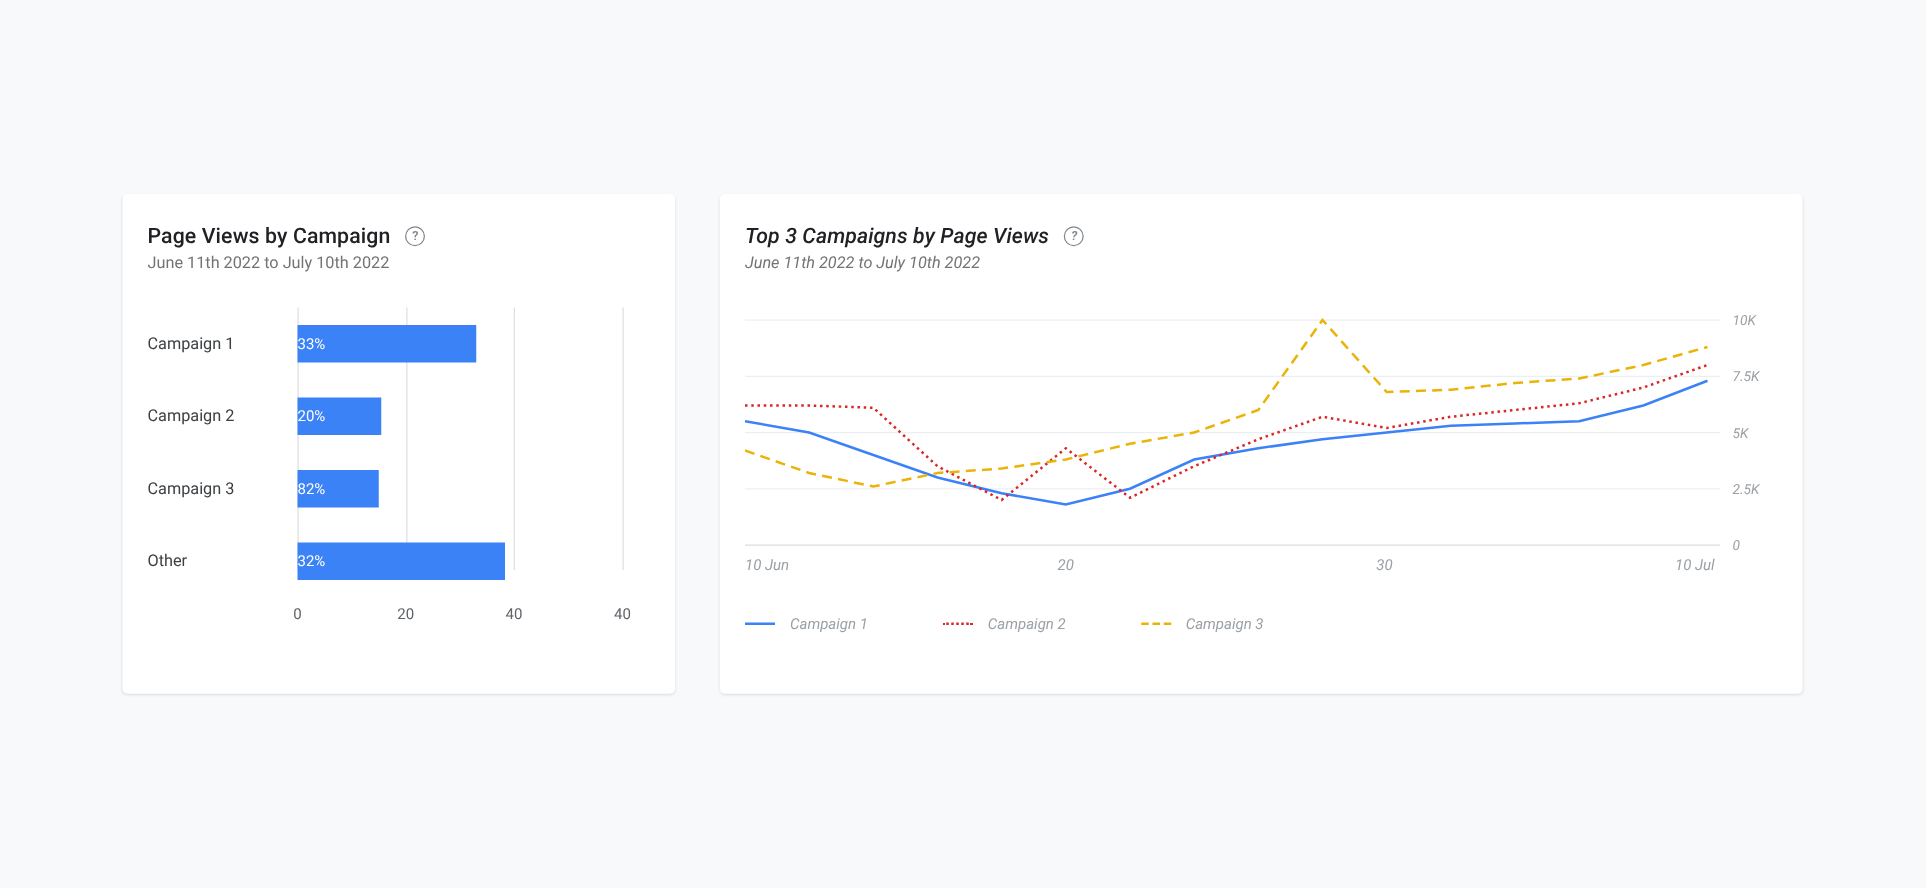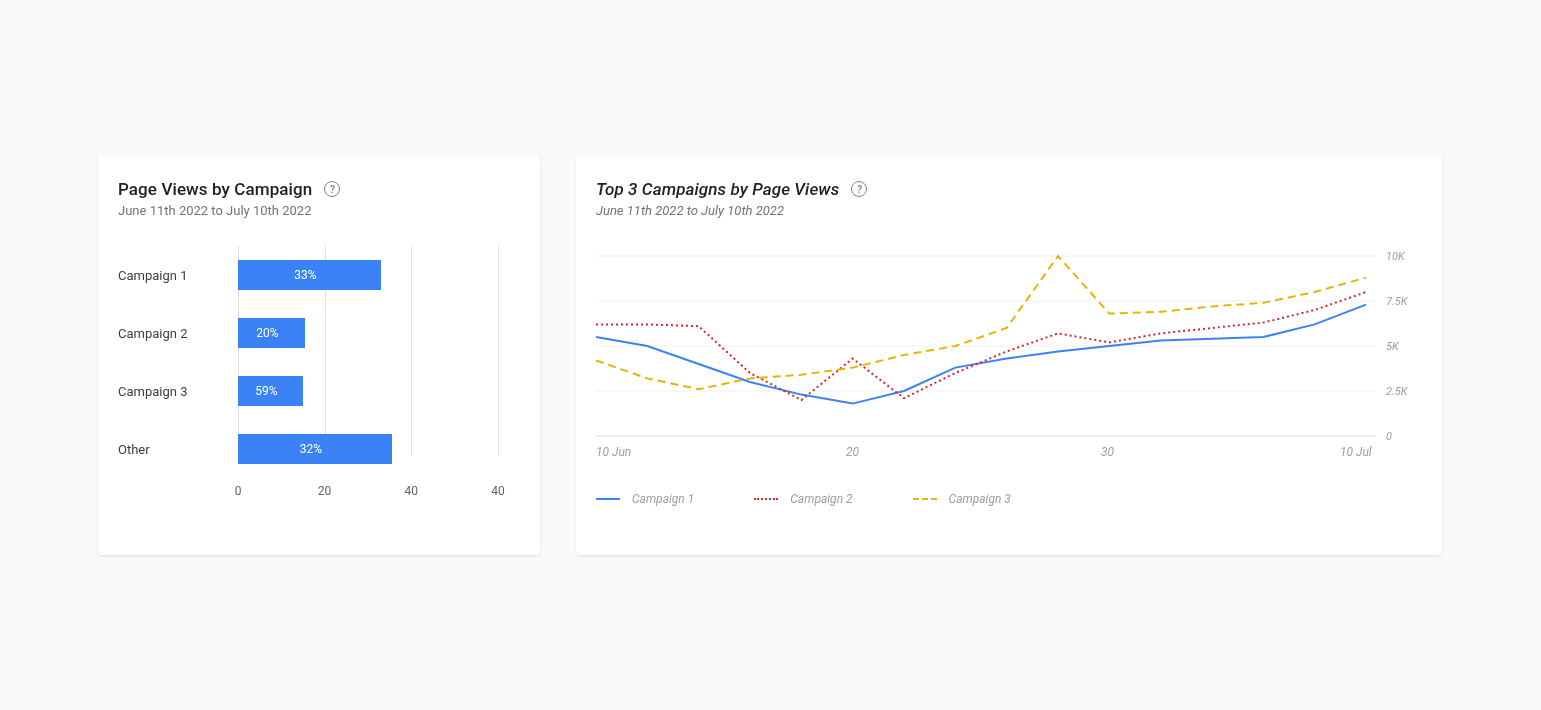--- a/index.html
+++ b/index.html
@@ -59,21 +59,21 @@
   .bar-track {
     flex: 1;
     position: relative;
     height: 30px;
   }
   .bar-fill {
     height: 100%;
     background: #3b82f6;
     display: flex;
     align-items: center;
-    justify-content: center;
+    justify-content: flex-start;
     padding-right: 8px;
     color: #fff;
     font-size: 12px;
   }
   .bar-axis {
     display: flex;
     margin-left: 120px;
     margin-top: 6px;
     width: 260px;
     font-size: 12px;
@@ -156,28 +156,28 @@
       <div class="bar-track">
         <div class="bar-fill" style="width: 67px;">
           <span>20%</span>
         </div>
       </div>
     </div>
     <div class="bar-row">
       <div class="bar-label">Campaign 3</div>
       <div class="bar-track">
         <div class="bar-fill" style="width: 65px;">
-          <span>59%</span>
+          <span>82%</span>
         </div>
       </div>
     </div>
     <div class="bar-row">
       <div class="bar-label" style="text-align:left;padding-right:18px">Other</div>
       <div class="bar-track">
-        <div class="bar-fill" style="width: 154px;">
+        <div class="bar-fill" style="width: 166px;">
           <span>32%</span>
         </div>
       </div>
     </div>
 
     <div class="bar-axis">
       <span style="left:0%">0</span>
       <span style="left:33.3%">20</span>
       <span style="left:66.6%">40</span>
       <span style="left:100%">40</span>

